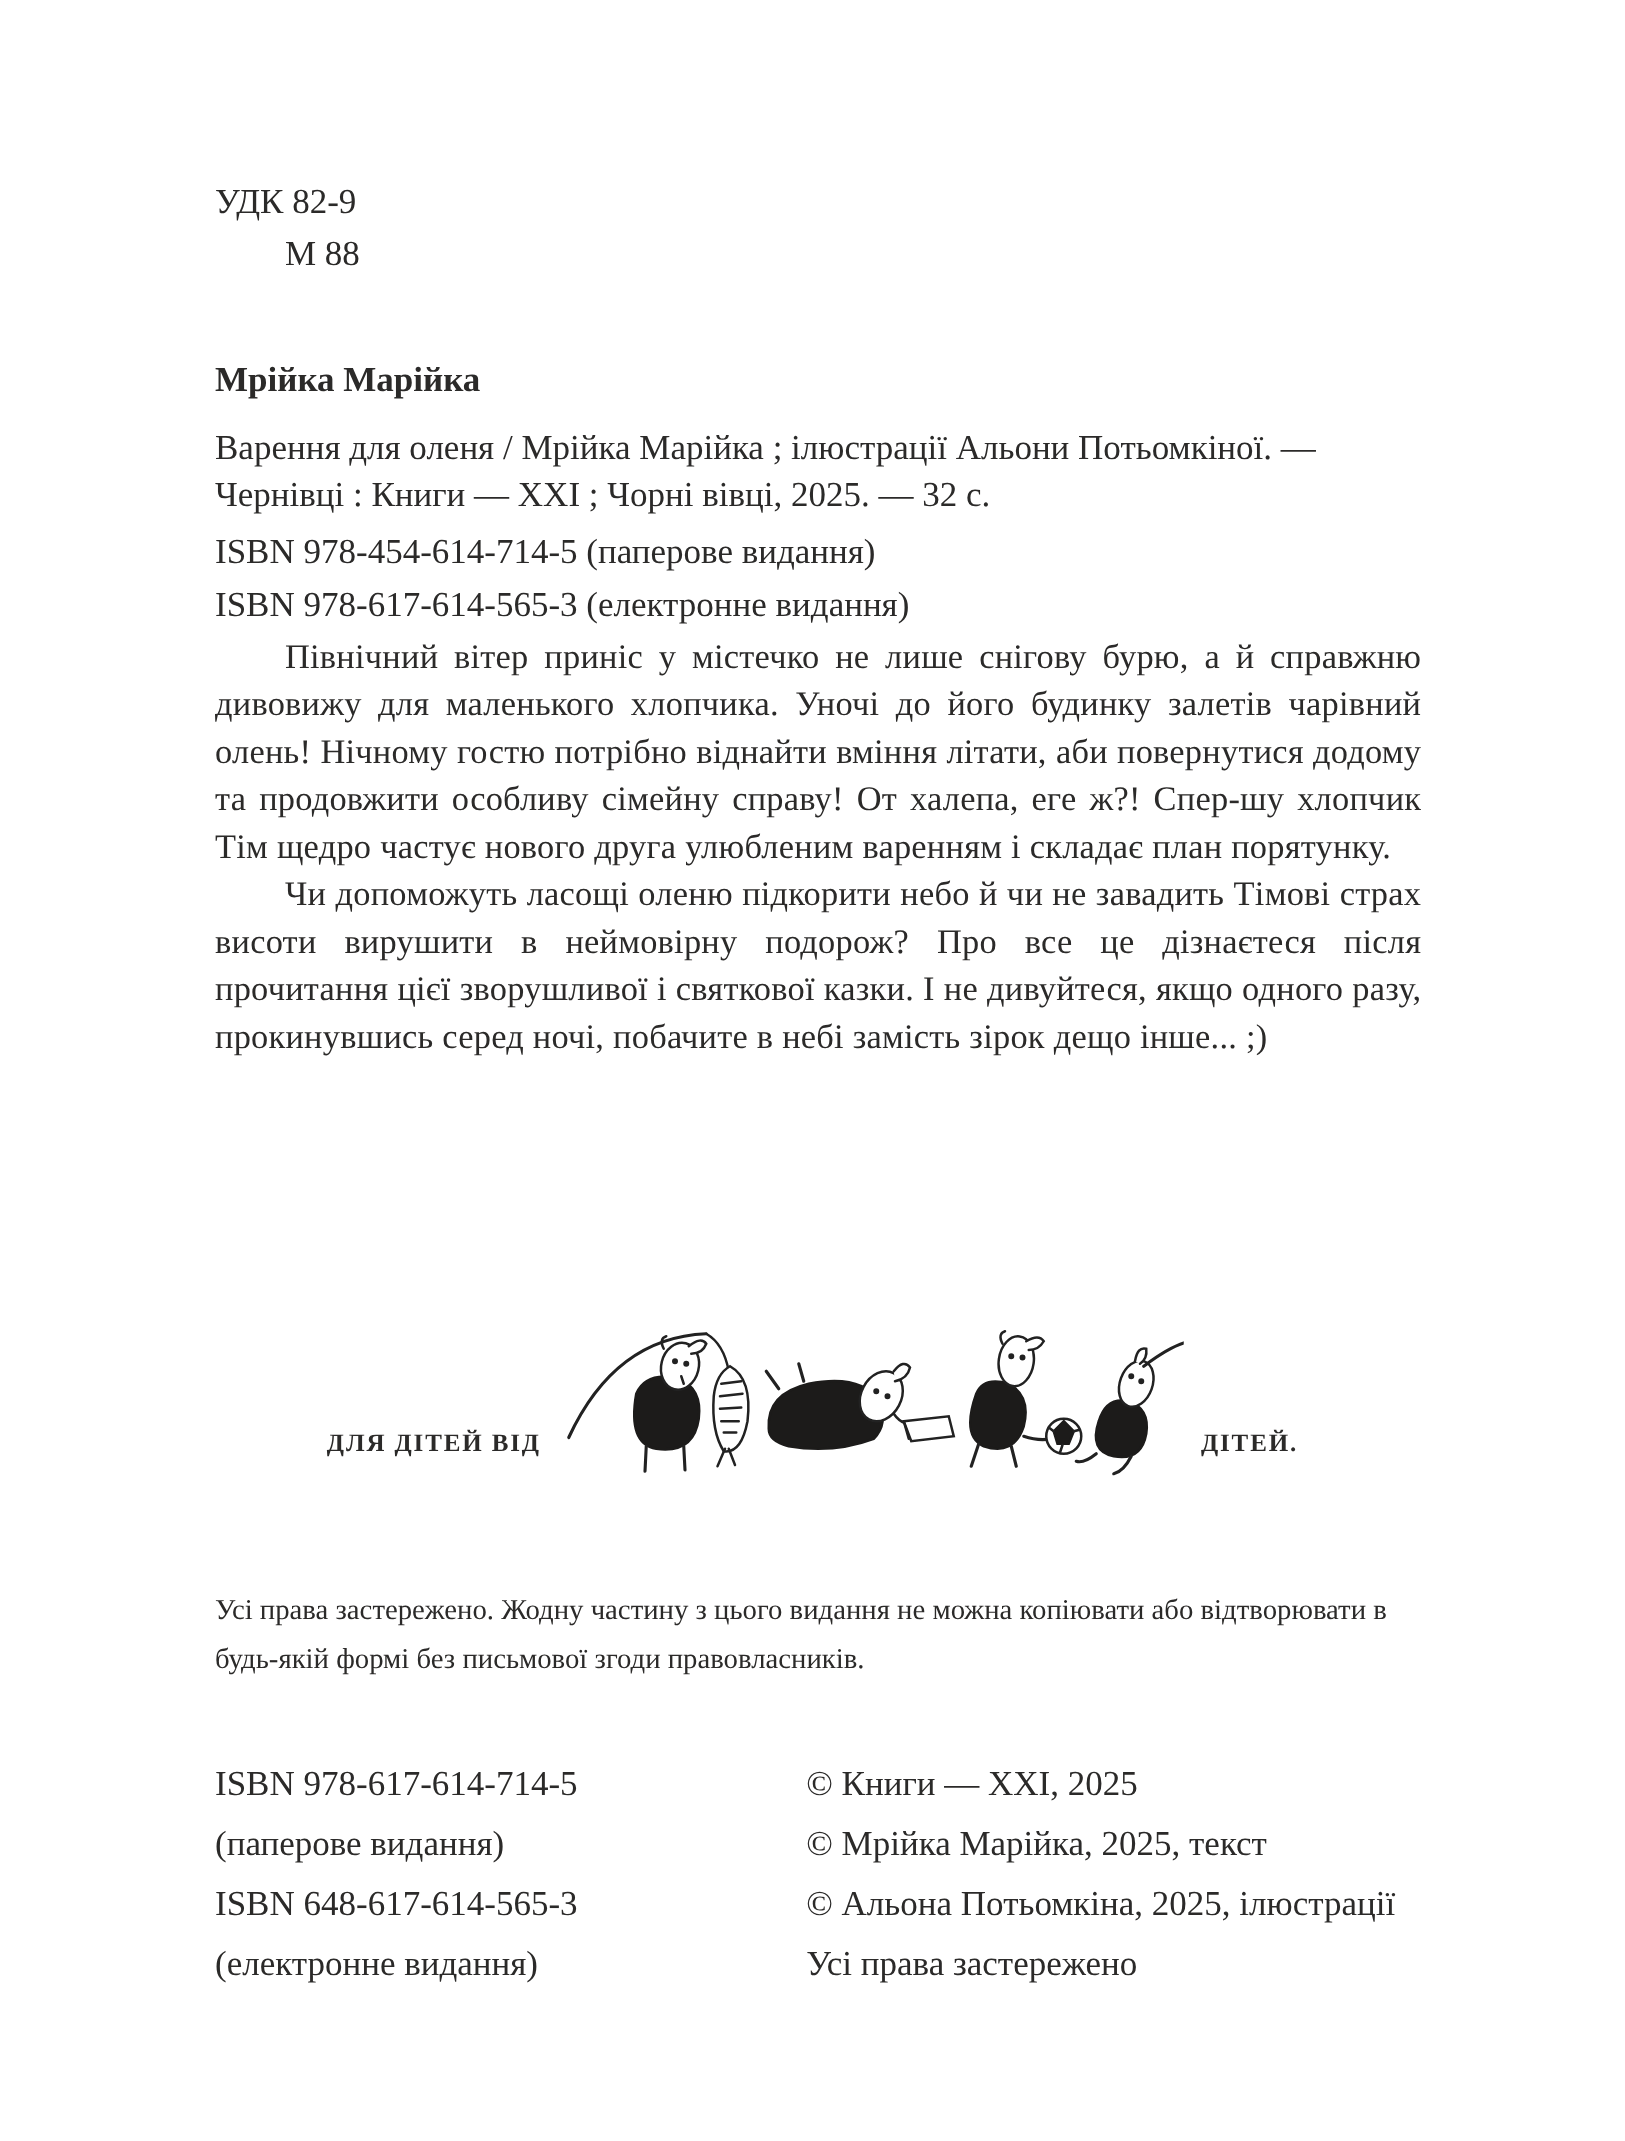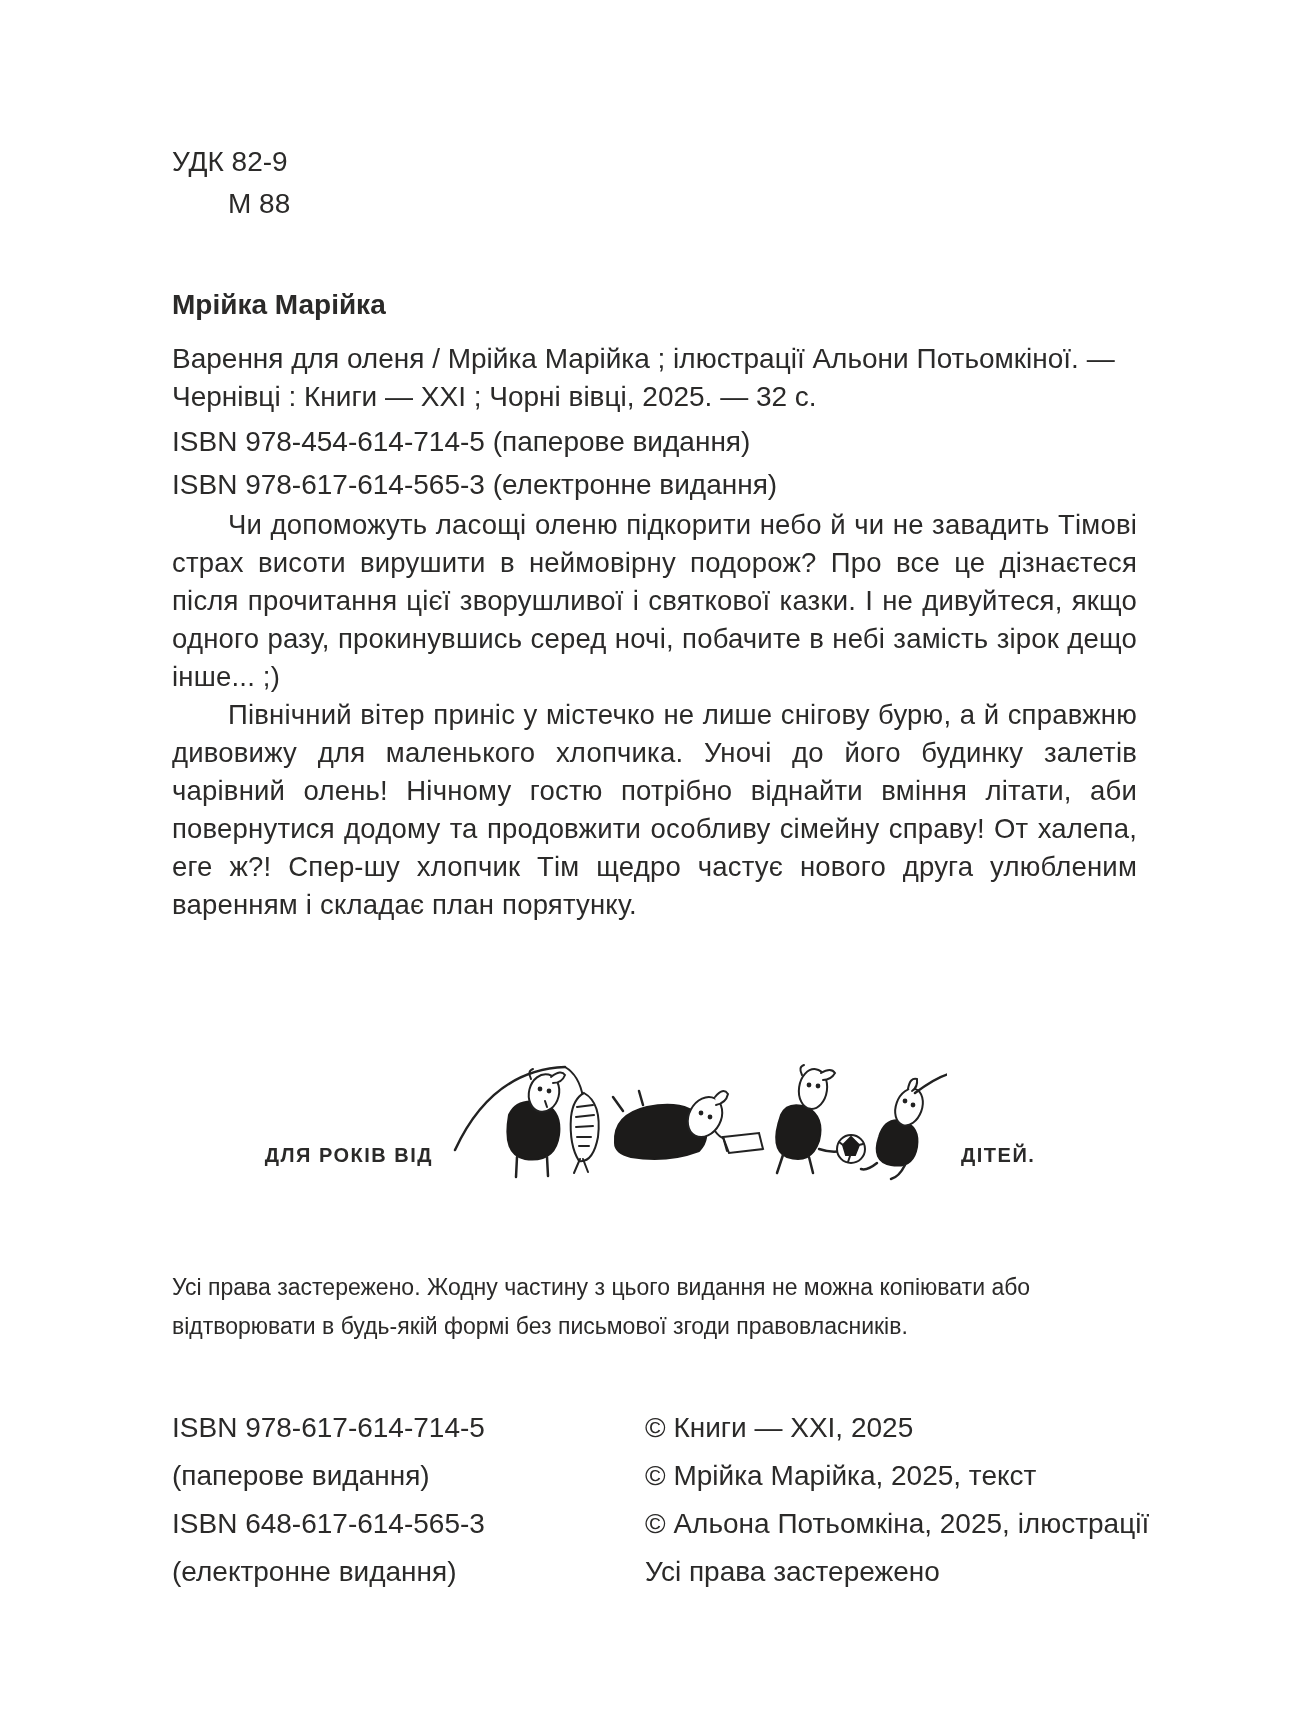--- a/index.html
+++ b/index.html
@@ -4,21 +4,21 @@
 <style>
   html, body { margin: 0; padding: 0; }
   body {
     width: 1300px; height: 1713px;
     background: #ffffff;
     font-family: "Liberation Sans", sans-serif;
     color: #2b2a29;
     position: relative;
     overflow: hidden;
   }
-  .abs { position: absolute; }
+  .abs { position: absolute; font-family: Liberation Serif, serif; }
 
   
   .udk-block { left: 172px; top: 141px; font-size: 28px; line-height: 42px; }
   .udk-index { padding-left: 56px; }
 
   
   .bib-block { left: 172px; top: 286px; width: 965px; font-size: 28px; line-height: 38px; }
   .bib-author { font-weight: bold; }
   .bib-desc { margin-top: 16px; }
 
@@ -66,26 +66,26 @@
   <div class="bib-author">Мрійка Марійка</div>
   <div class="bib-desc">Варення для оленя / Мрійка Марійка ; ілюстрації Альони Потьомкіної. — Чернівці : Книги — XXI ; Чорні вівці, 2025. — 32 с.</div>
 </div>
 
 <div class="abs isbn-block">
   <div>ISBN 978-454-614-714-5 (паперове видання)</div>
   <div>ISBN 978-617-614-565-3 (електронне видання)</div>
 </div>
 
 <div class="abs annotation-block">
+  <p>Північний вітер приніс у містечко не лише снігову бурю, а й справжню дивовижу для маленького хлопчика. Уночі до його будинку залетів чарівний олень! Нічному гостю потрібно віднайти вміння літати, аби повернутися додому та продовжити особливу сімейну справу! От халепа, еге ж?! Спер-шу хлопчик Тім щедро частує нового друга улюбленим варенням і складає план порятунку.</p>
   <p>Чи допоможуть ласощі оленю підкорити небо й чи не завадить Тімові страх висоти вирушити в неймовірну подорож? Про все це дізнаєтеся після прочитання цієї зворушливої і святкової казки. І не дивуйтеся, якщо одного разу, прокинувшись серед ночі, побачите в небі замість зірок дещо інше... ;)</p>
-  <p>Північний вітер приніс у містечко не лише снігову бурю, а й справжню дивовижу для маленького хлопчика. Уночі до його будинку залетів чарівний олень! Нічному гостю потрібно віднайти вміння літати, аби повернутися додому та продовжити особливу сімейну справу! От халепа, еге ж?! Спер-шу хлопчик Тім щедро частує нового друга улюбленим варенням і складає план порятунку.</p>
 </div>
 
 <div class="abs age-banner">
-  <span class="age-label">ДЛЯ РОКІВ ВІД</span>
+  <span class="age-label">ДЛЯ ДІТЕЙ ВІД</span>
   <svg class="sheep-svg" width="500" height="150" viewBox="0 0 500 150" fill="none" xmlns="http://www.w3.org/2000/svg">
     <g stroke="#222" stroke-width="2" fill="none" stroke-linecap="round">
 
       <path d="M8 105 Q45 25 118 22" stroke-width="2.5"></path>
       <path d="M118 22 Q132 30 136 52"></path>
 
       <path d="M137 48 Q155 58 151 92 Q146 118 132 116 Q122 100 124 72 Q126 54 137 48 Z" fill="#fff"></path>
       <path d="M130 62 L146 60 M129 72 L147 70 M129 82 L146 81 M130 92 L144 92 M132 101 L142 101"></path>
       <path d="M133 114 L127 128 M136 114 L141 127"></path>
 

